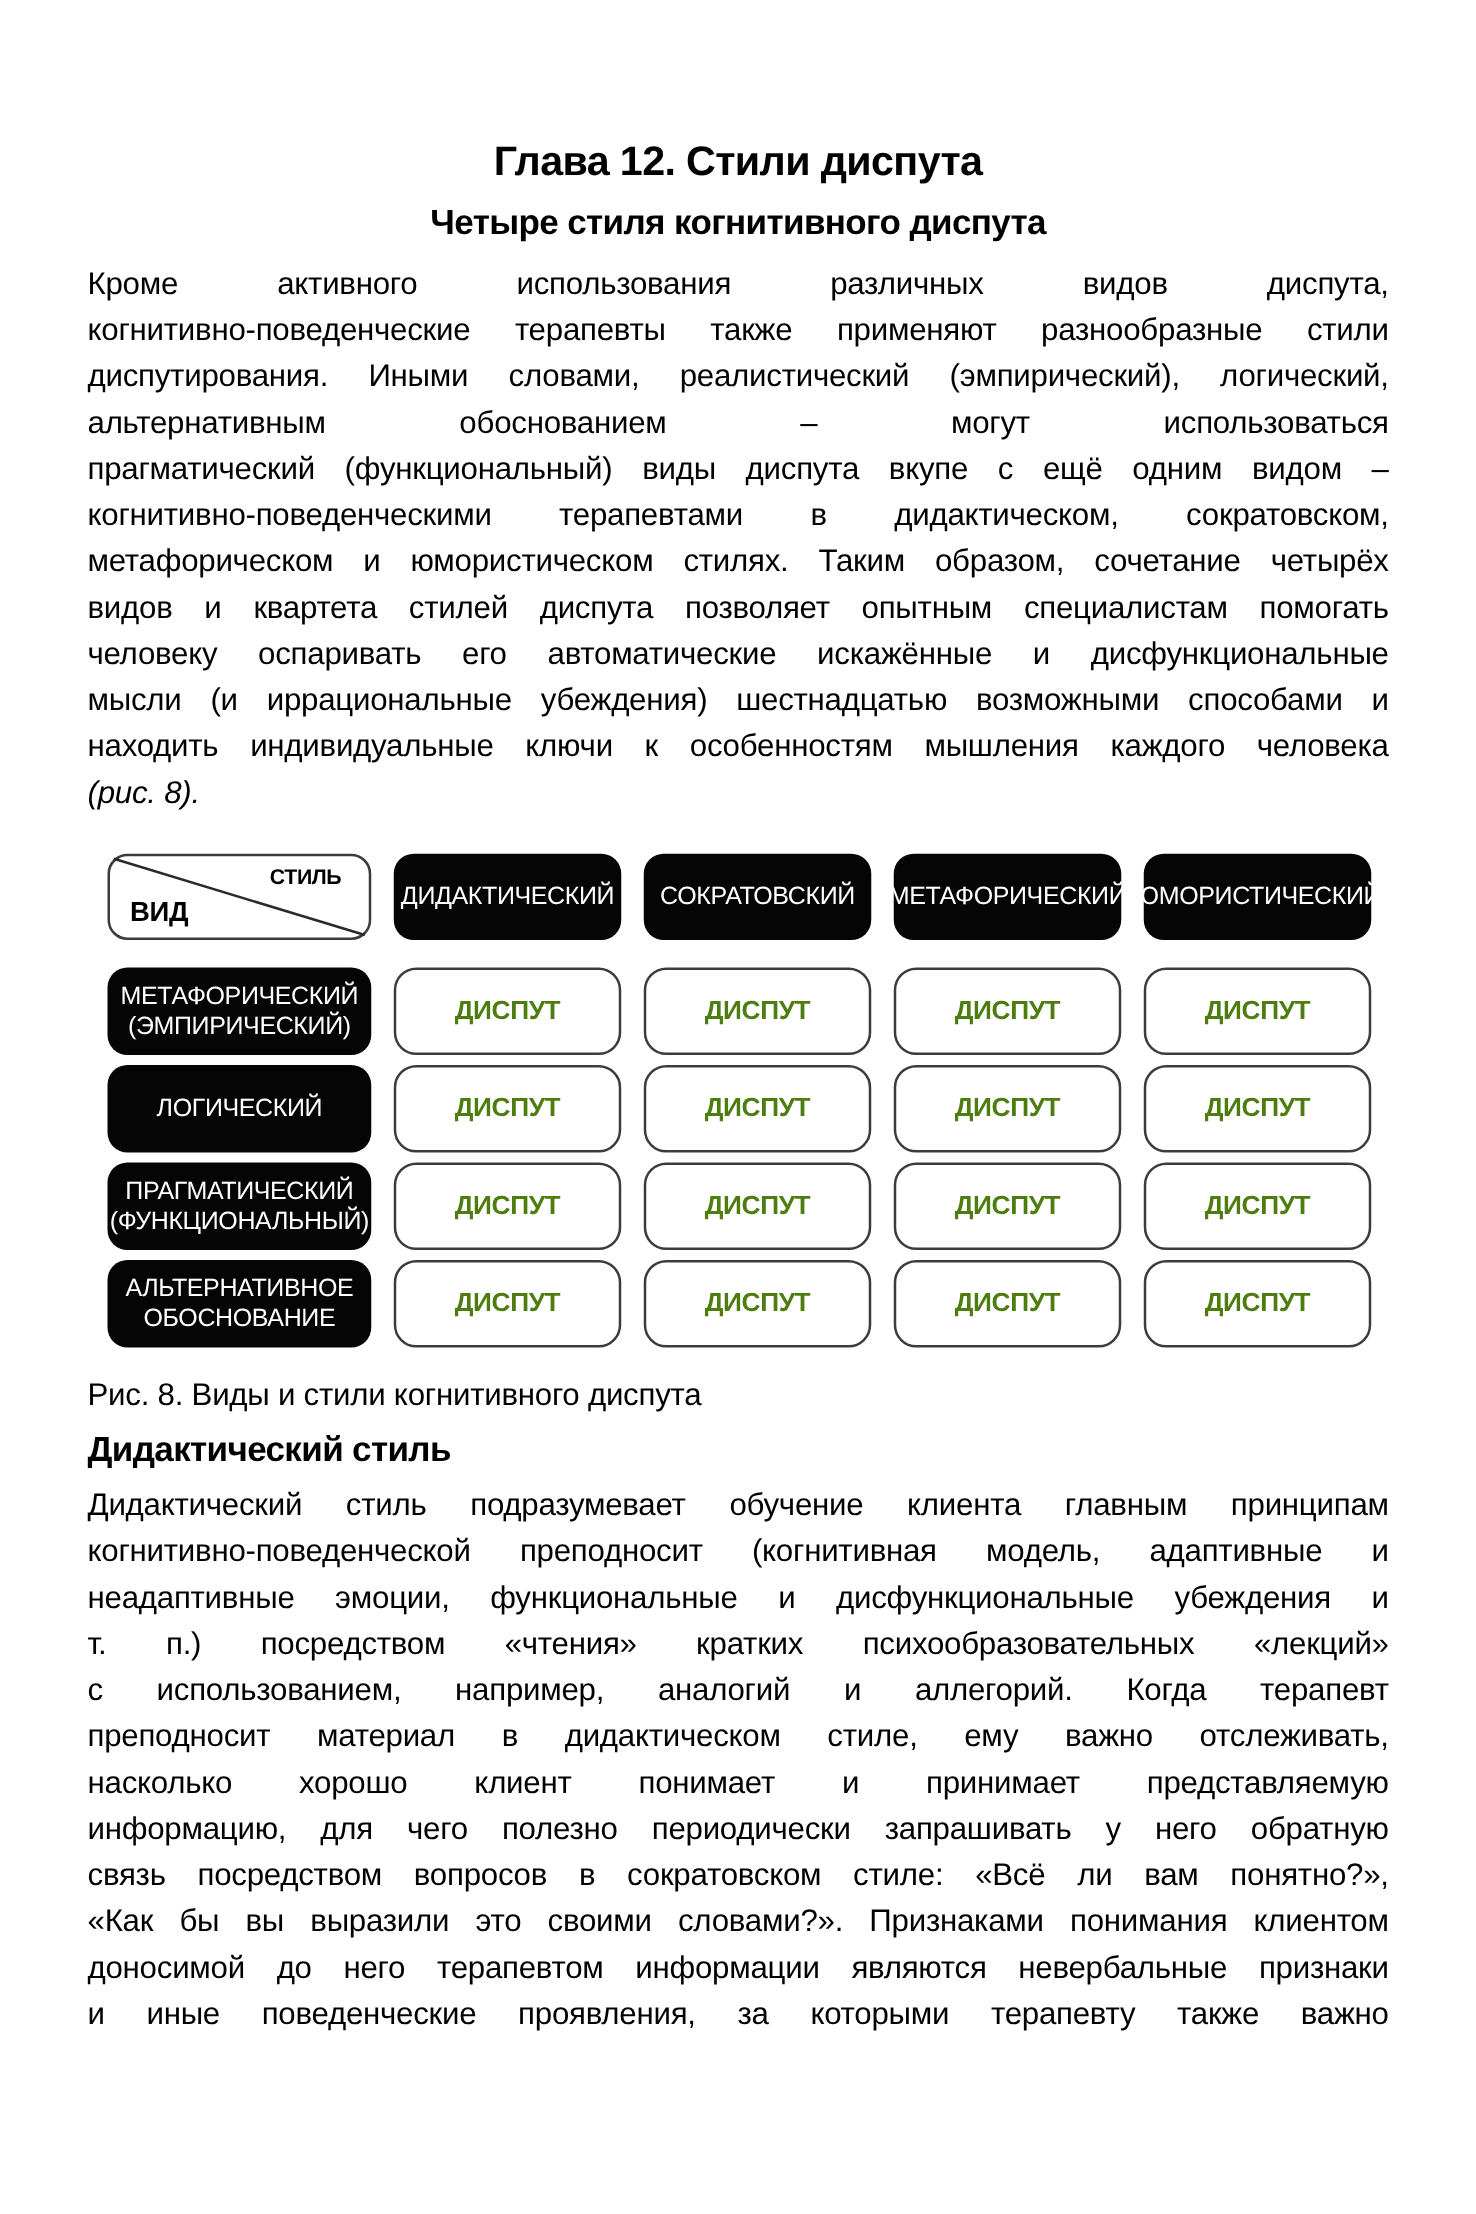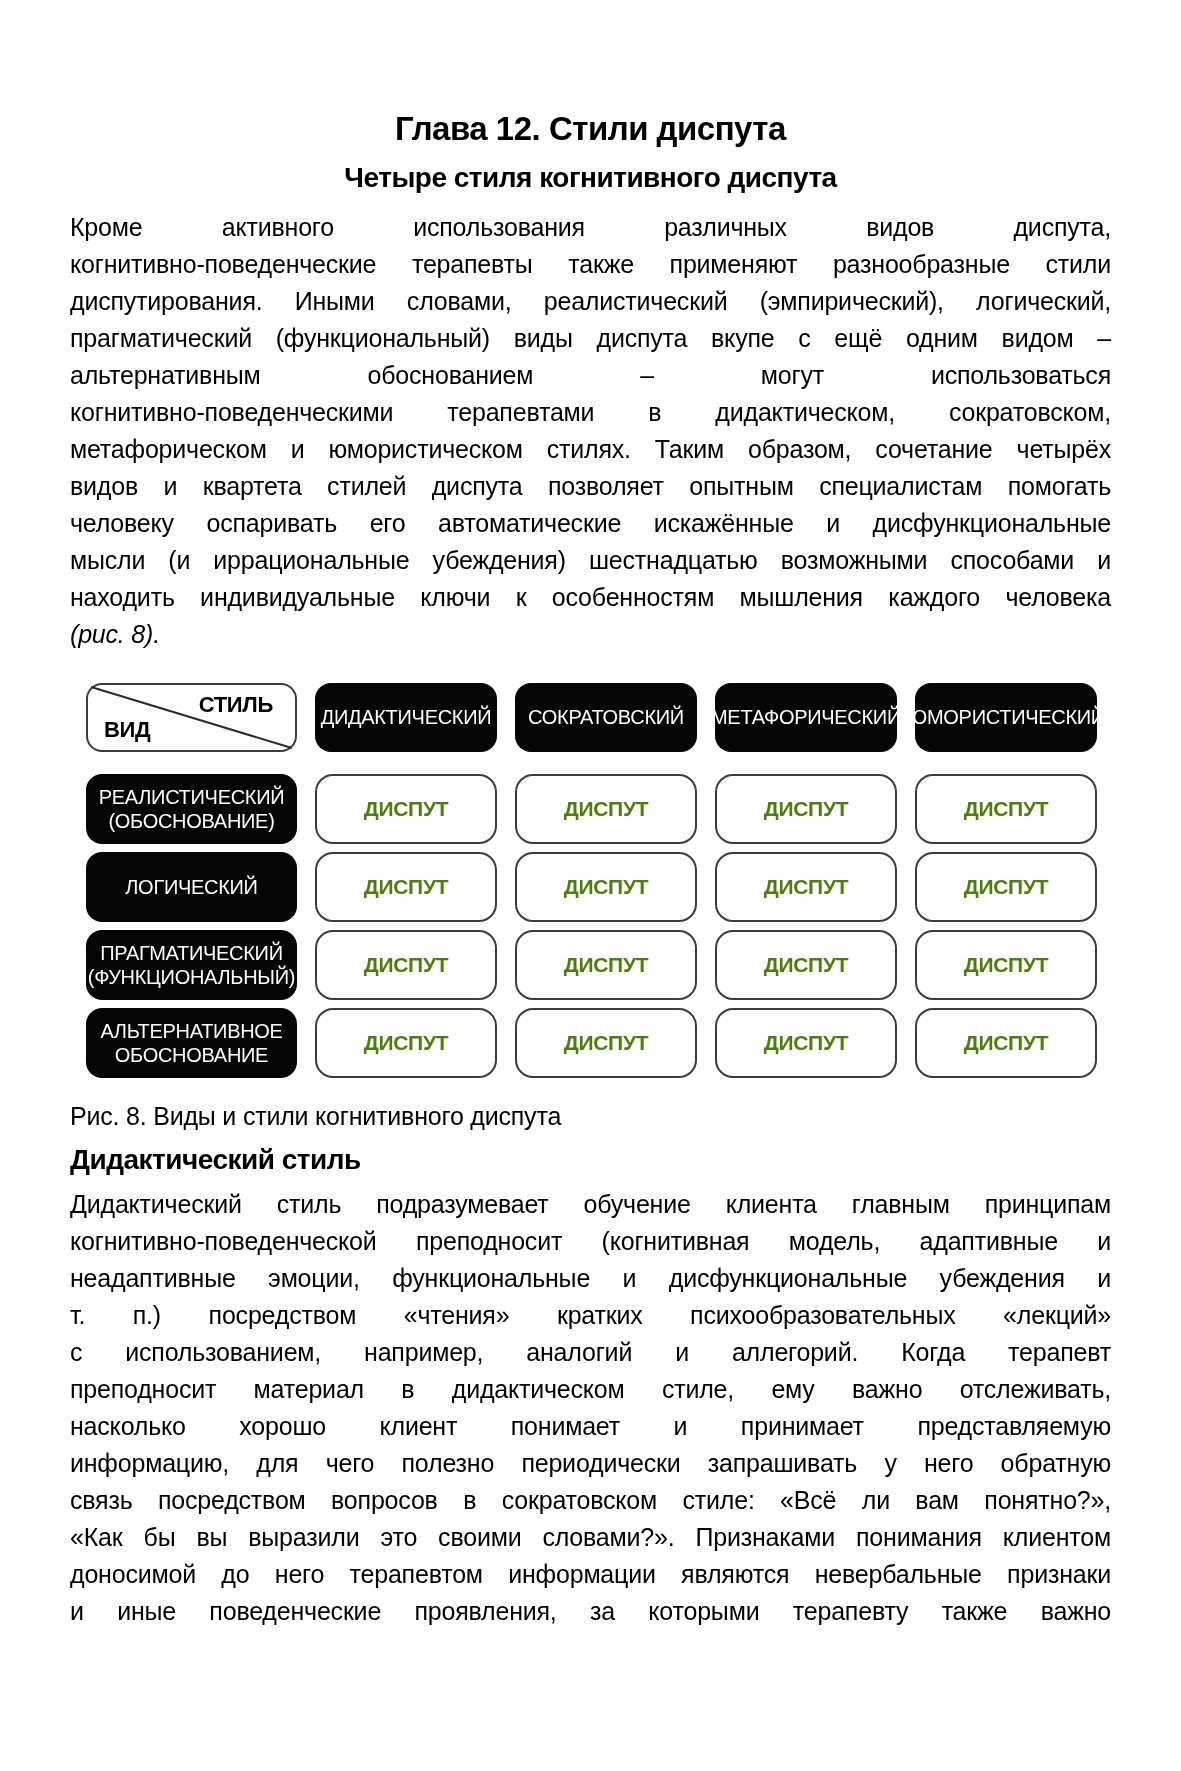--- a/index.html
+++ b/index.html
@@ -73,21 +73,21 @@
     color: #4d7c0f;
     letter-spacing: -0.3px;
   }
   .corner {
     position: relative;
     background: #ffffff;
     border: 2px solid #3c3c3c;
     border-radius: 16px;
   }
   .corner svg { position: absolute; inset: 0; width: 100%; height: 100%; display: block; }
-  .corner .style-label { position: absolute; top: 7px; right: 22px; font-weight: 700; font-size: 22px; letter-spacing: -0.3px; text-align: right; }
+  .corner .style-label { position: absolute; top: 7px; right: 22px; font-weight: 700; font-size: 17px; letter-spacing: -0.3px; text-align: right; }
   .corner .vid-label   { position: absolute; bottom: 7px; left: 16px; font-weight: 700; font-size: 22px; letter-spacing: -0.3px; }
 
   .fig-caption { margin-top: 22px; font-size: 25px; line-height: 32px; letter-spacing: -0.2px; }
   .subsection-title {
     text-align: left;
     font-size: 28px;
     font-weight: 700;
     line-height: 36px;
     margin-top: 10px;
     letter-spacing: -0.5px;
@@ -99,22 +99,22 @@
 
 <div class="page">
 
   <div class="chapter-title">Глава 12. Стили диспута</div>
   <div class="section-title">Четыре стиля когнитивного диспута</div>
 
   <div class="para first">
     <div class="line">Кроме активного использования различных видов диспута,</div>
     <div class="line">когнитивно-поведенческие терапевты также применяют разнообразные стили</div>
     <div class="line">диспутирования. Иными словами, реалистический (эмпирический), логический,</div>
+    <div class="line">альтернативным обоснованием – могут использоваться</div>
     <div class="line">прагматический (функциональный) виды диспута вкупе с ещё одним видом –</div>
-    <div class="line">альтернативным обоснованием – могут использоваться</div>
     <div class="line">когнитивно-поведенческими терапевтами в дидактическом, сократовском,</div>
     <div class="line">метафорическом и юмористическом стилях. Таким образом, сочетание четырёх</div>
     <div class="line">видов и квартета стилей диспута позволяет опытным специалистам помогать</div>
     <div class="line">человеку оспаривать его автоматические искажённые и дисфункциональные</div>
     <div class="line">мысли (и иррациональные убеждения) шестнадцатью возможными способами и</div>
     <div class="line">находить индивидуальные ключи к особенностям мышления каждого человека</div>
     <div class="line no-stretch">(рис. 8).</div>
   </div>
 
   <div class="figure">
@@ -127,21 +127,21 @@
         <span class="style-label">СТИЛЬ</span>
         <span class="vid-label">ВИД</span>
       </div>
       <div class="fcell cell-black col-head">ДИДАКТИЧЕСКИЙ</div>
       <div class="fcell cell-black col-head">СОКРАТОВСКИЙ</div>
       <div class="fcell cell-black col-head">МЕТАФОРИЧЕСКИЙ</div>
       <div class="fcell cell-black col-head">ЮМОРИСТИЧЕСКИЙ</div>
     </div>
 
     <div class="fig-grid fig-body">
-      <div class="fcell cell-black row-head">РЕАЛИСТИЧЕСКИЙ (ОБОСНОВАНИЕ)</div>
+      <div class="fcell cell-black row-head">МЕТАФОРИЧЕСКИЙ (ЭМПИРИЧЕСКИЙ)</div>
       <div class="fcell cell-white">ДИСПУТ</div>
       <div class="fcell cell-white">ДИСПУТ</div>
       <div class="fcell cell-white">ДИСПУТ</div>
       <div class="fcell cell-white">ДИСПУТ</div>
 
       <div class="fcell cell-black row-head">ЛОГИЧЕСКИЙ</div>
       <div class="fcell cell-white">ДИСПУТ</div>
       <div class="fcell cell-white">ДИСПУТ</div>
       <div class="fcell cell-white">ДИСПУТ</div>
       <div class="fcell cell-white">ДИСПУТ</div>

